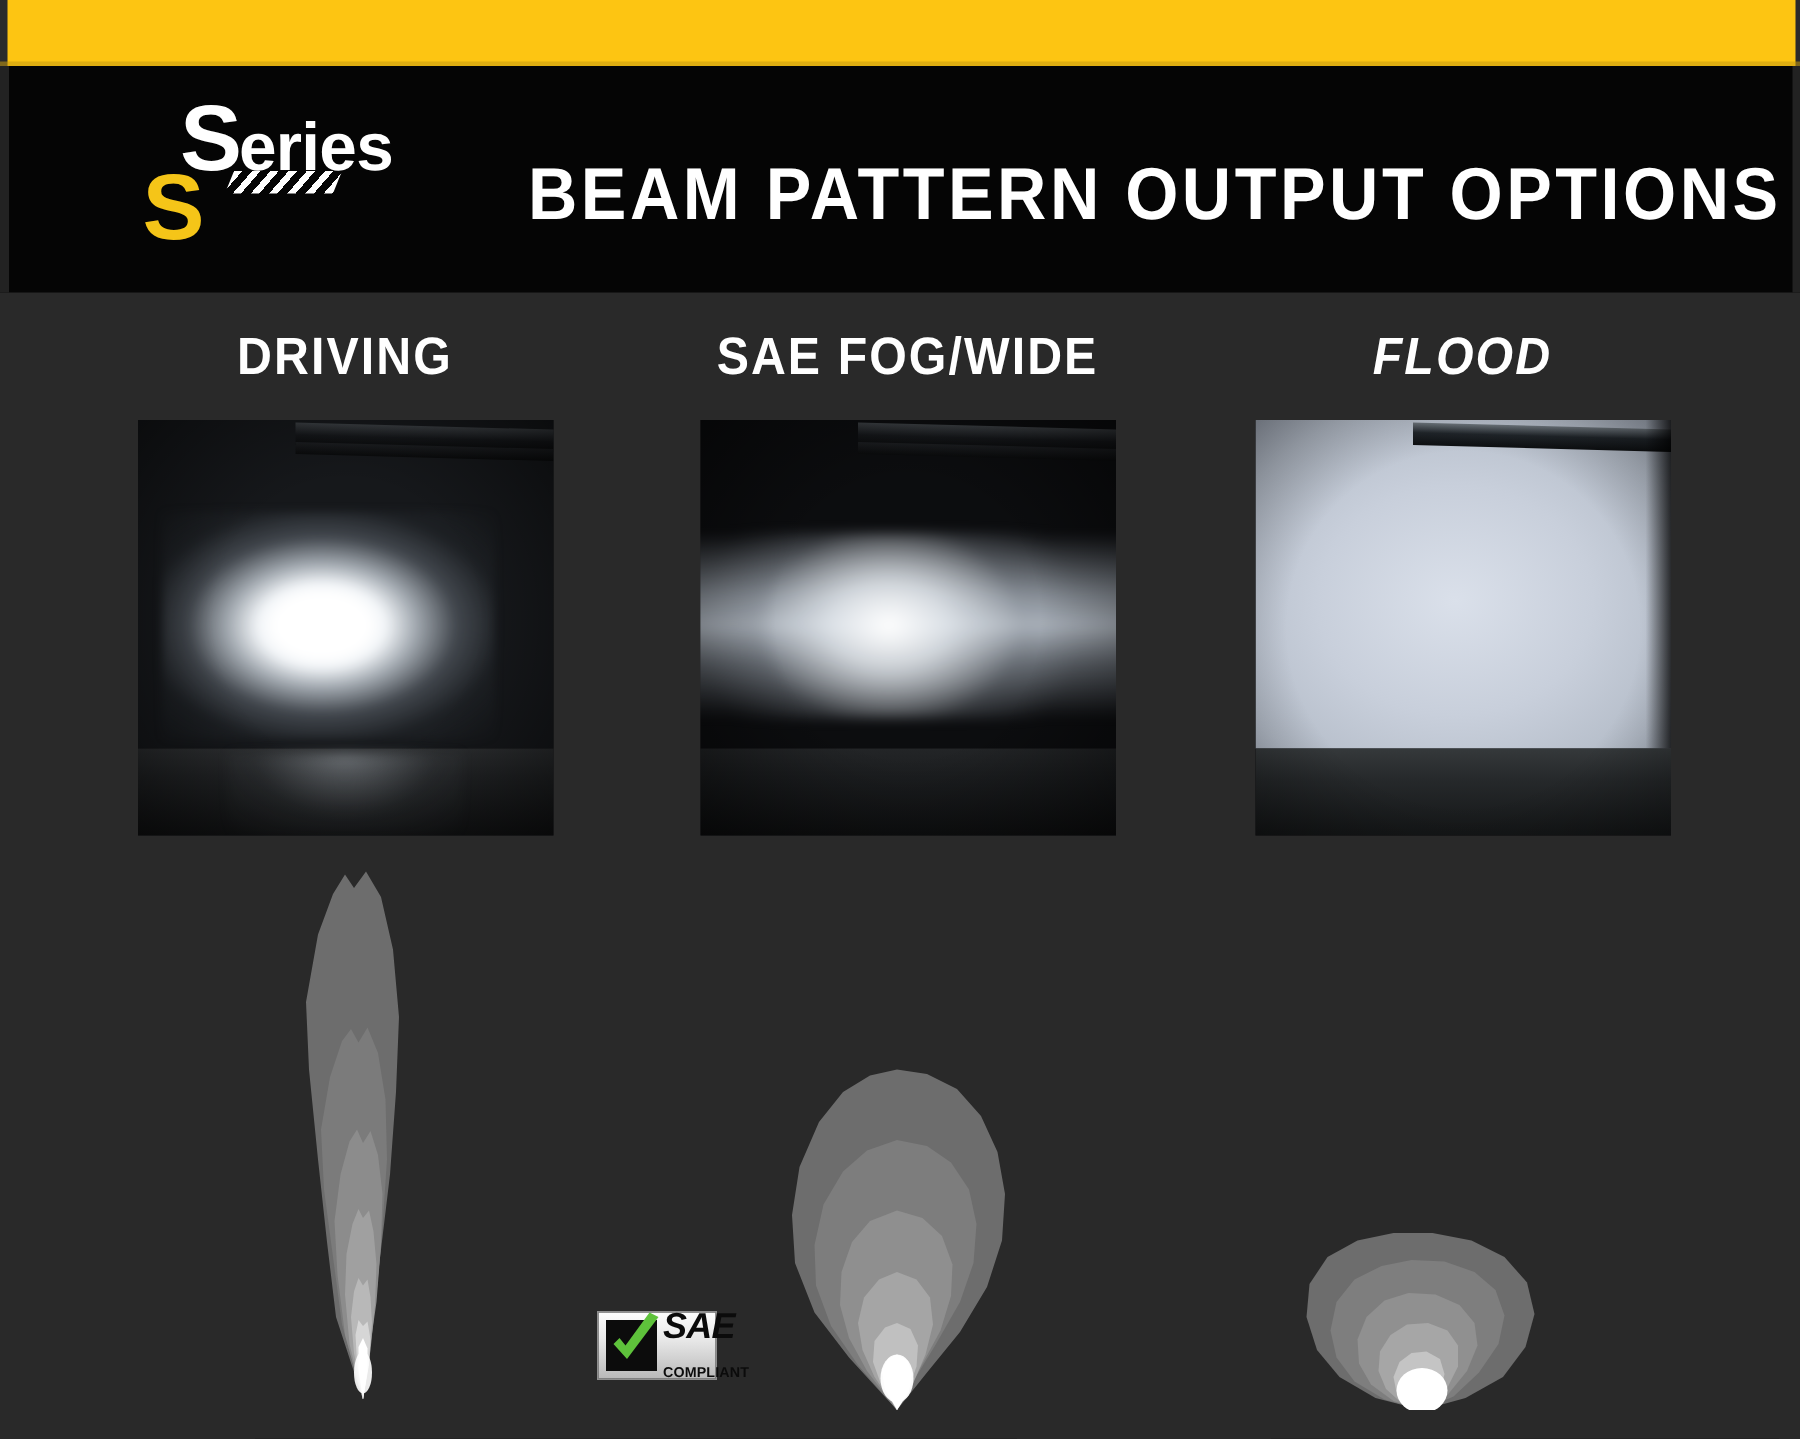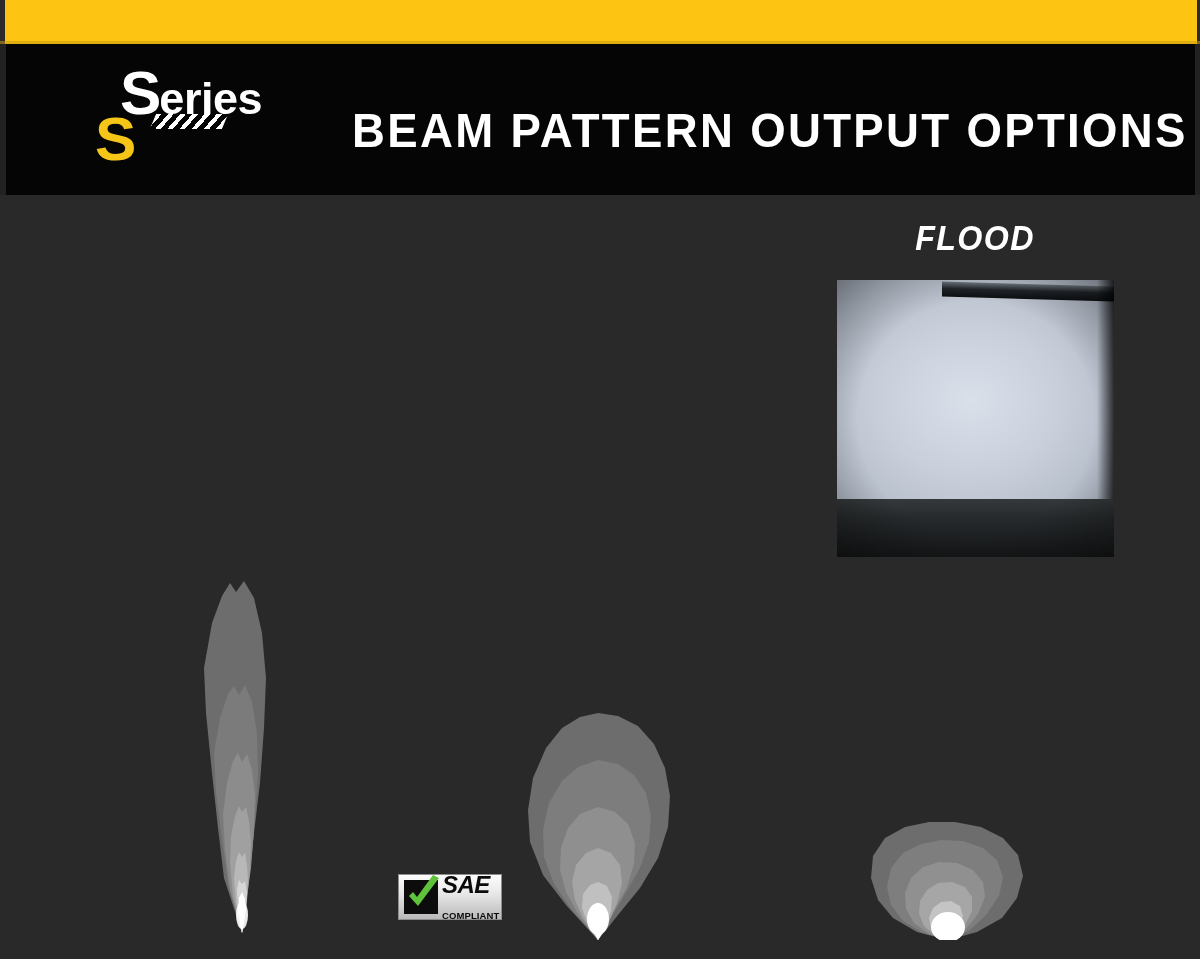--- a/index.html
+++ b/index.html
@@ -167,21 +167,21 @@
   .diagram { position: absolute; }
   .diagram svg { display:block; }
 
   .dg-driving { left: 182px; top: 578px; }
   .dg-fog     { left: 500px; top: 700px; }
   .dg-flood   { left: 845px; top: 808px; }
 
   
   .sae-badge {
     position: absolute; left: 398px; top: 874px;
-    width: 104px; height: 46px;
+    width: 80px; height: 46px;
     background: linear-gradient(180deg,#fdfdfd 0%, #e9e9e9 40%, #b9b9b9 100%);
     border: 1px solid #8e8e8e;
     display: flex; align-items: center;
     padding: 4px 5px;
   }
   .sae-box {
     position: relative;
     width: 34px; height: 34px;
     background: #0c0c0c;
     flex: 0 0 auto;
@@ -226,21 +226,44 @@
         <span class="word">eries</span>
     </div>
     <div class="logo-stripes"></div>
     <div class="logo-row logo-series">
       <span class="big-s">S</span>
     </div>
   </div>
 
   <div class="headline">BEAM PATTERN OUTPUT OPTIONS</div>
 
-
+  <div class="col col-0">
+    <div class="col-title">DRIVING</div>
+    <div class="photo ph-driving">
+      <div class="wall"></div>
+      <div class="pipe"></div>
+      <div class="pipe2"></div>
+      <div class="beam"></div>
+      <div class="floor"></div>
+      <div class="floorglow"></div>
+      <div class="vign"></div>
+    </div>
+  </div>
+
+  <div class="col col-1">
+    <div class="col-title">SAE FOG/WIDE</div>
+    <div class="photo ph-fog">
+      <div class="wall"></div>
+      <div class="pipe"></div>
+      <div class="pipe2"></div>
+      <div class="beam"></div>
+      <div class="floor"></div>
+      <div class="vign"></div>
+    </div>
+  </div>
 
   <div class="col col-2">
     <div class="col-title">FLOOD</div>
     <div class="photo ph-flood">
       <div class="wall"></div>
       <div class="pipe"></div>
       <div class="edge-r"></div>
       <div class="floor"></div>
       <div class="vign"></div>
     </div>

